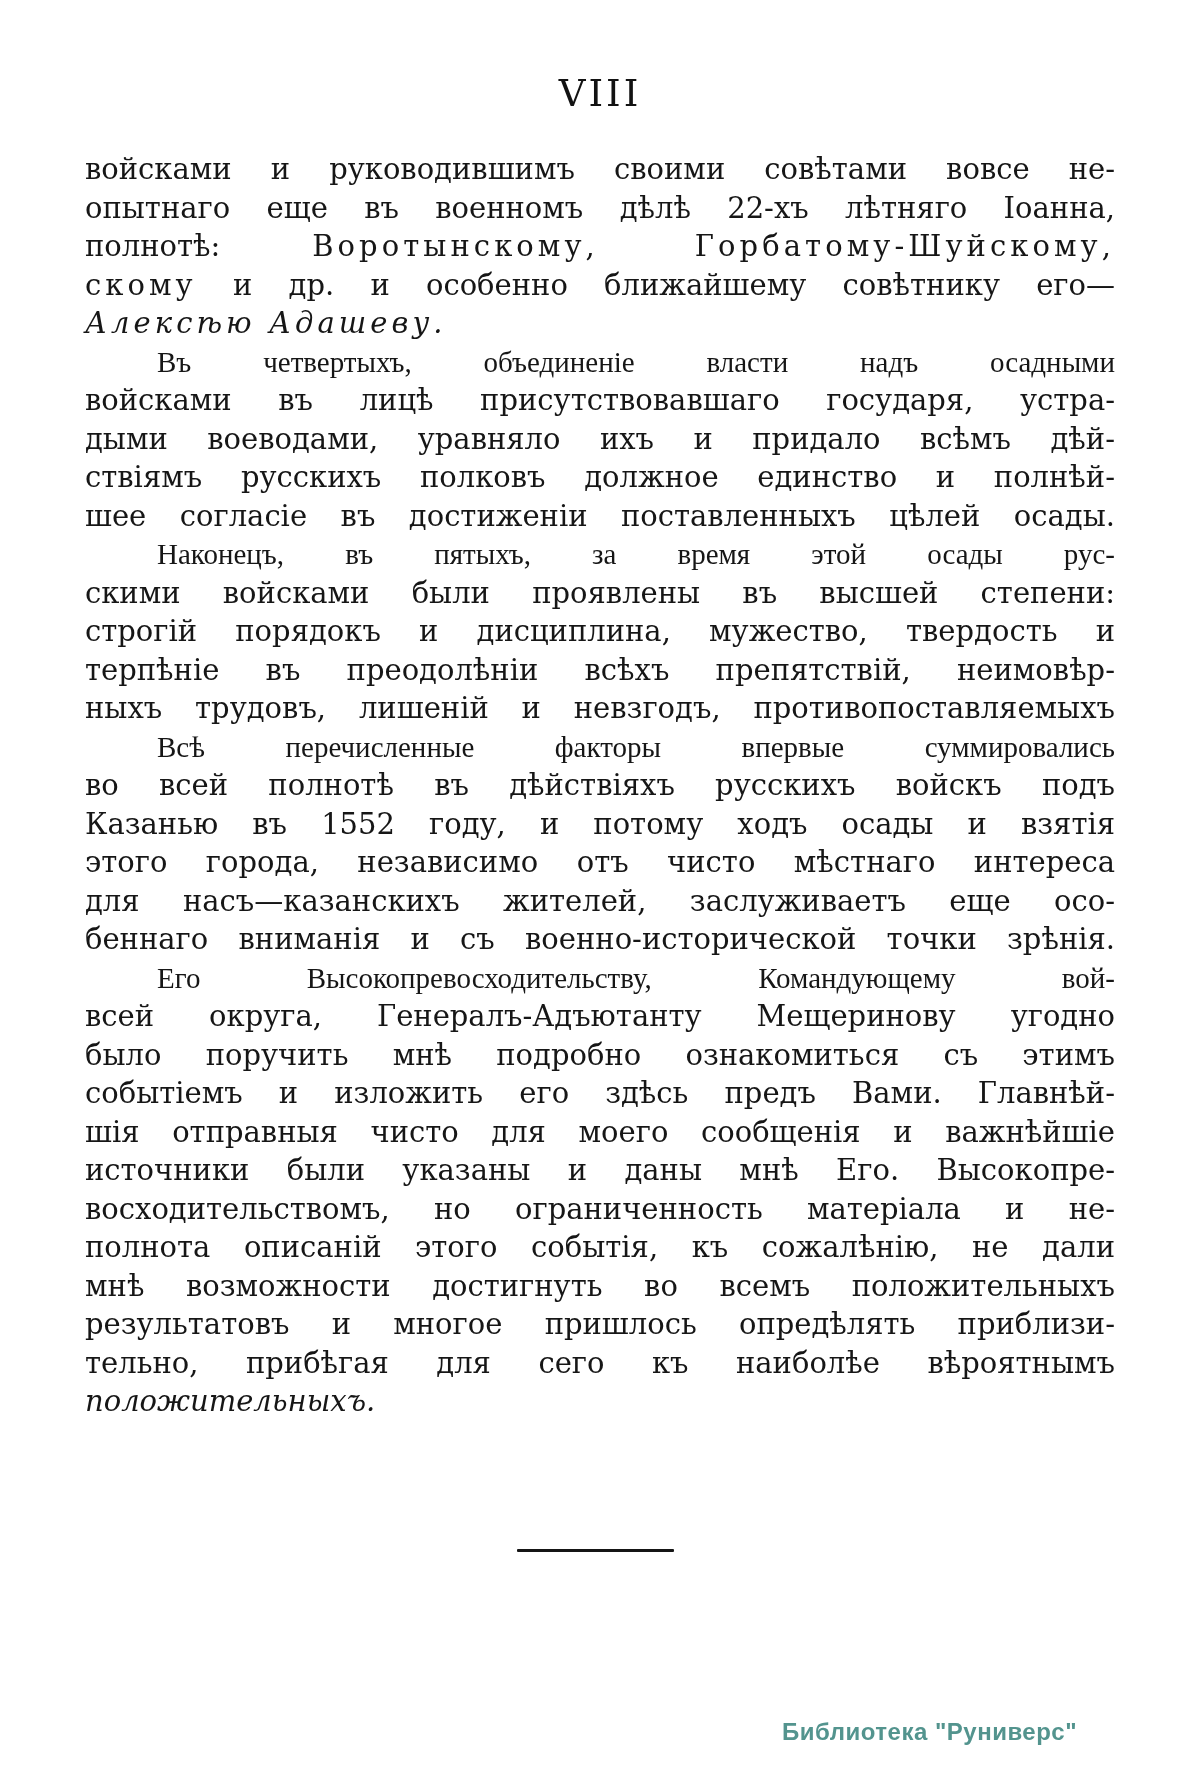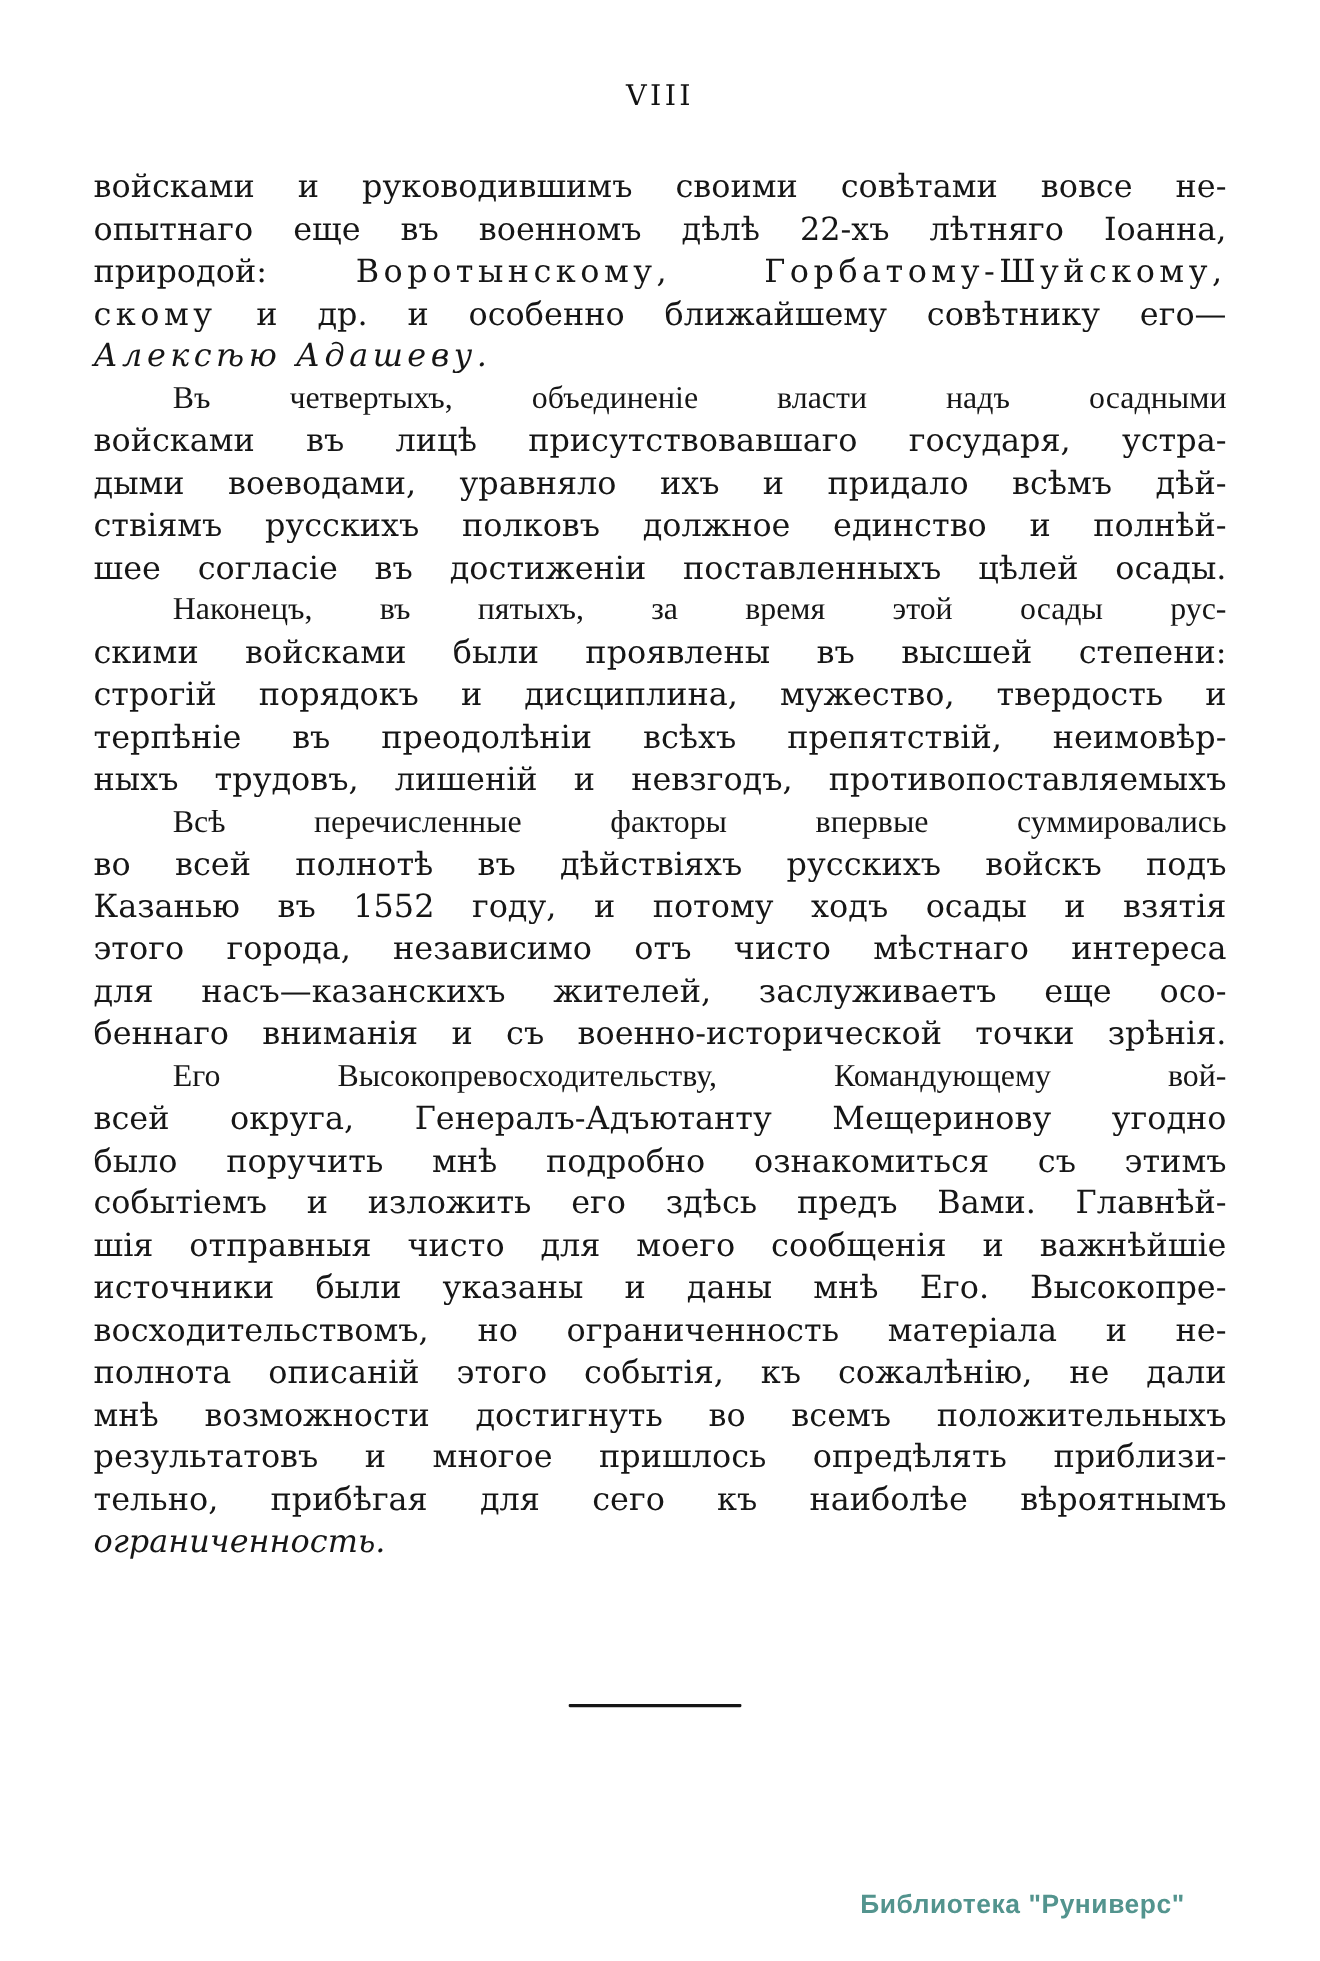--- a/index.html
+++ b/index.html
@@ -11,21 +11,21 @@
     color: #161616;
     font-family: "DejaVu Serif", "Liberation Serif", serif;
     overflow: hidden;
   }
   .page-number {
     position: absolute;
     top: 72px;
     left: 0;
     width: 100%;
     text-align: center;
-    font-size: 26px;
+    font-size: 37px;
     letter-spacing: 3px;
     color: #121212;
   }
   .text-block {
     position: absolute;
     left: 85px;
     top: 150px;
     width: 1030px;
     font-size: 29px;
     line-height: 38.5px;
@@ -59,21 +59,21 @@
   }
 </style>
 </head>
 <body>
 
 <div class="page" style="background: rgb(255, 255, 255);">
   <div class="page-number">VIII</div>
   <div class="text-block" style="color: rgb(22, 22, 22);">
       <div class="line"><span>войсками и руководившимъ своими совѣтами вовсе не-</span></div>
       <div class="line"><span>опытнаго еще въ военномъ дѣлѣ 22-хъ лѣтняго Іоанна,</span></div>
-      <div class="line"><span>природой: </span><span class="sp">Воротынскому, Горбатому-Шуйскому,</span></div>
+      <div class="line"><span>полнотѣ: </span><span class="sp">Воротынскому, Горбатому-Шуйскому,</span></div>
       <div class="line"><span class="sp">скому</span><span> и др. и особенно ближайшему совѣтнику его—</span></div>
       <div class="line short"><span class="sp">Алексѣю Адашеву.</span></div>
       <div class="line indent"><span>Въ четвертыхъ, объединеніе власти надъ осадными</span></div>
       <div class="line"><span>войсками въ лицѣ присутствовавшаго государя, устра-</span></div>
       <div class="line"><span>дыми воеводами, уравняло ихъ и придало всѣмъ дѣй-</span></div>
       <div class="line"><span>ствіямъ русскихъ полковъ должное единство и полнѣй-</span></div>
       <div class="line"><span>шее согласіе въ достиженіи поставленныхъ цѣлей осады.</span></div>
       <div class="line indent"><span>Наконецъ, въ пятыхъ, за время этой осады рус-</span></div>
       <div class="line"><span>скими войсками были проявлены въ высшей степени:</span></div>
       <div class="line"><span>строгій порядокъ и дисциплина, мужество, твердость и</span></div>
@@ -89,17 +89,17 @@
       <div class="line"><span>всей округа, Генералъ-Адъютанту Мещеринову угодно</span></div>
       <div class="line"><span>было поручить мнѣ подробно ознакомиться съ этимъ</span></div>
       <div class="line"><span>событіемъ и изложить его здѣсь предъ Вами. Главнѣй-</span></div>
       <div class="line"><span>шія отправныя чисто для моего сообщенія и важнѣйшіе</span></div>
       <div class="line"><span>источники были указаны и даны мнѣ Его. Высокопре-</span></div>
       <div class="line"><span>восходительствомъ, но ограниченность матеріала и не-</span></div>
       <div class="line"><span>полнота описаній этого событія, къ сожалѣнію, не дали</span></div>
       <div class="line"><span>мнѣ возможности достигнуть во всемъ положительныхъ</span></div>
       <div class="line"><span>результатовъ и многое пришлось опредѣлять приблизи-</span></div>
       <div class="line"><span>тельно, прибѣгая для сего къ наиболѣе вѣроятнымъ</span></div>
-      <div class="line short"><span>ограниченность.</span></div>
+      <div class="line short"><span>положительныхъ.</span></div>
     </div>
   <div class="divider"></div>
   <div class="watermark" style="color: rgb(83, 148, 142);">Библиотека "Руниверс"</div>
 </div>
 
 </body></html>

